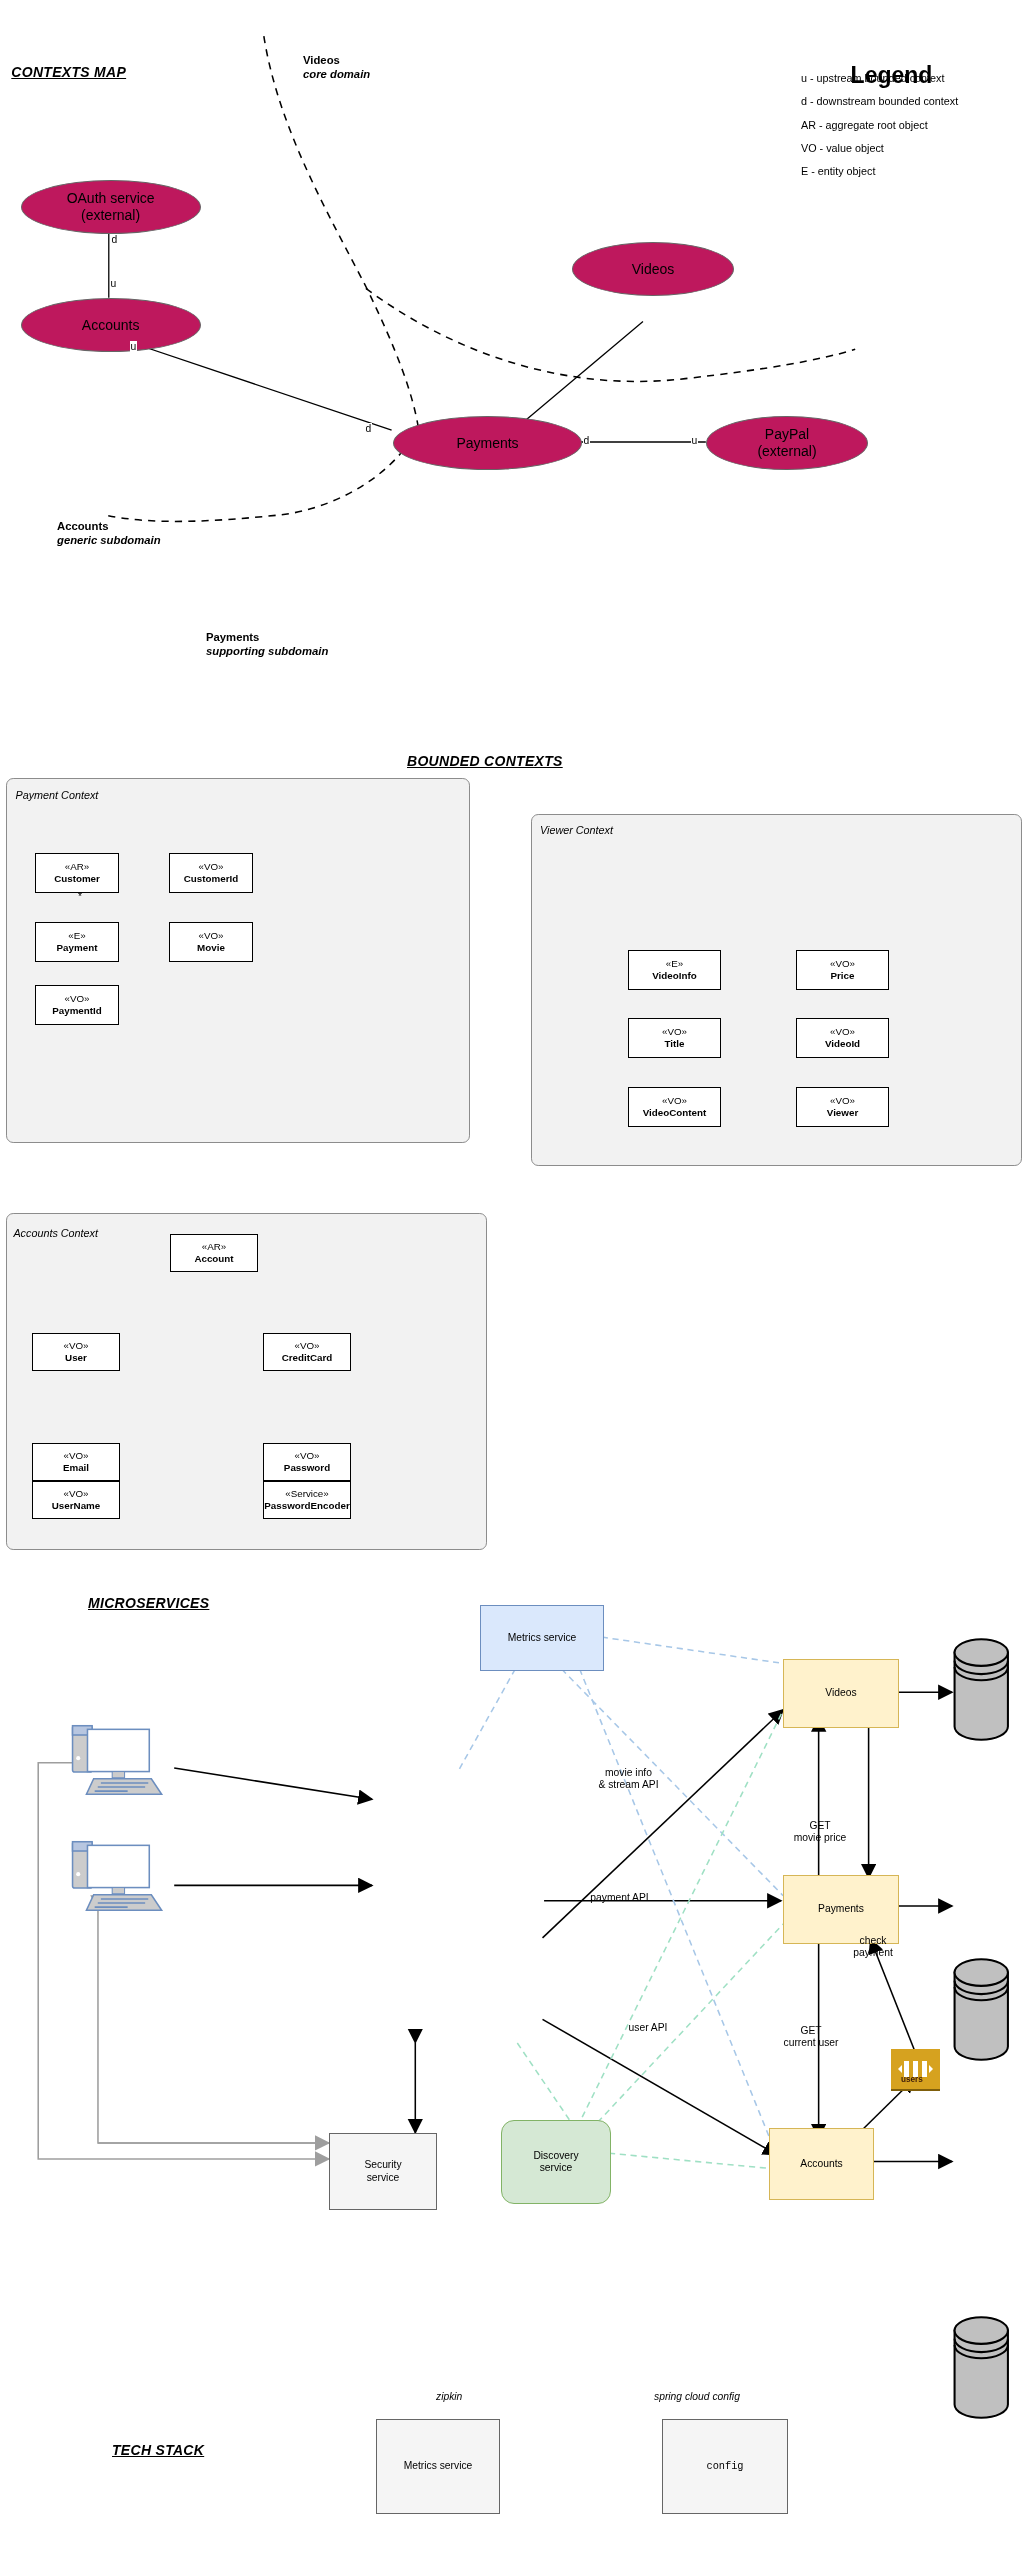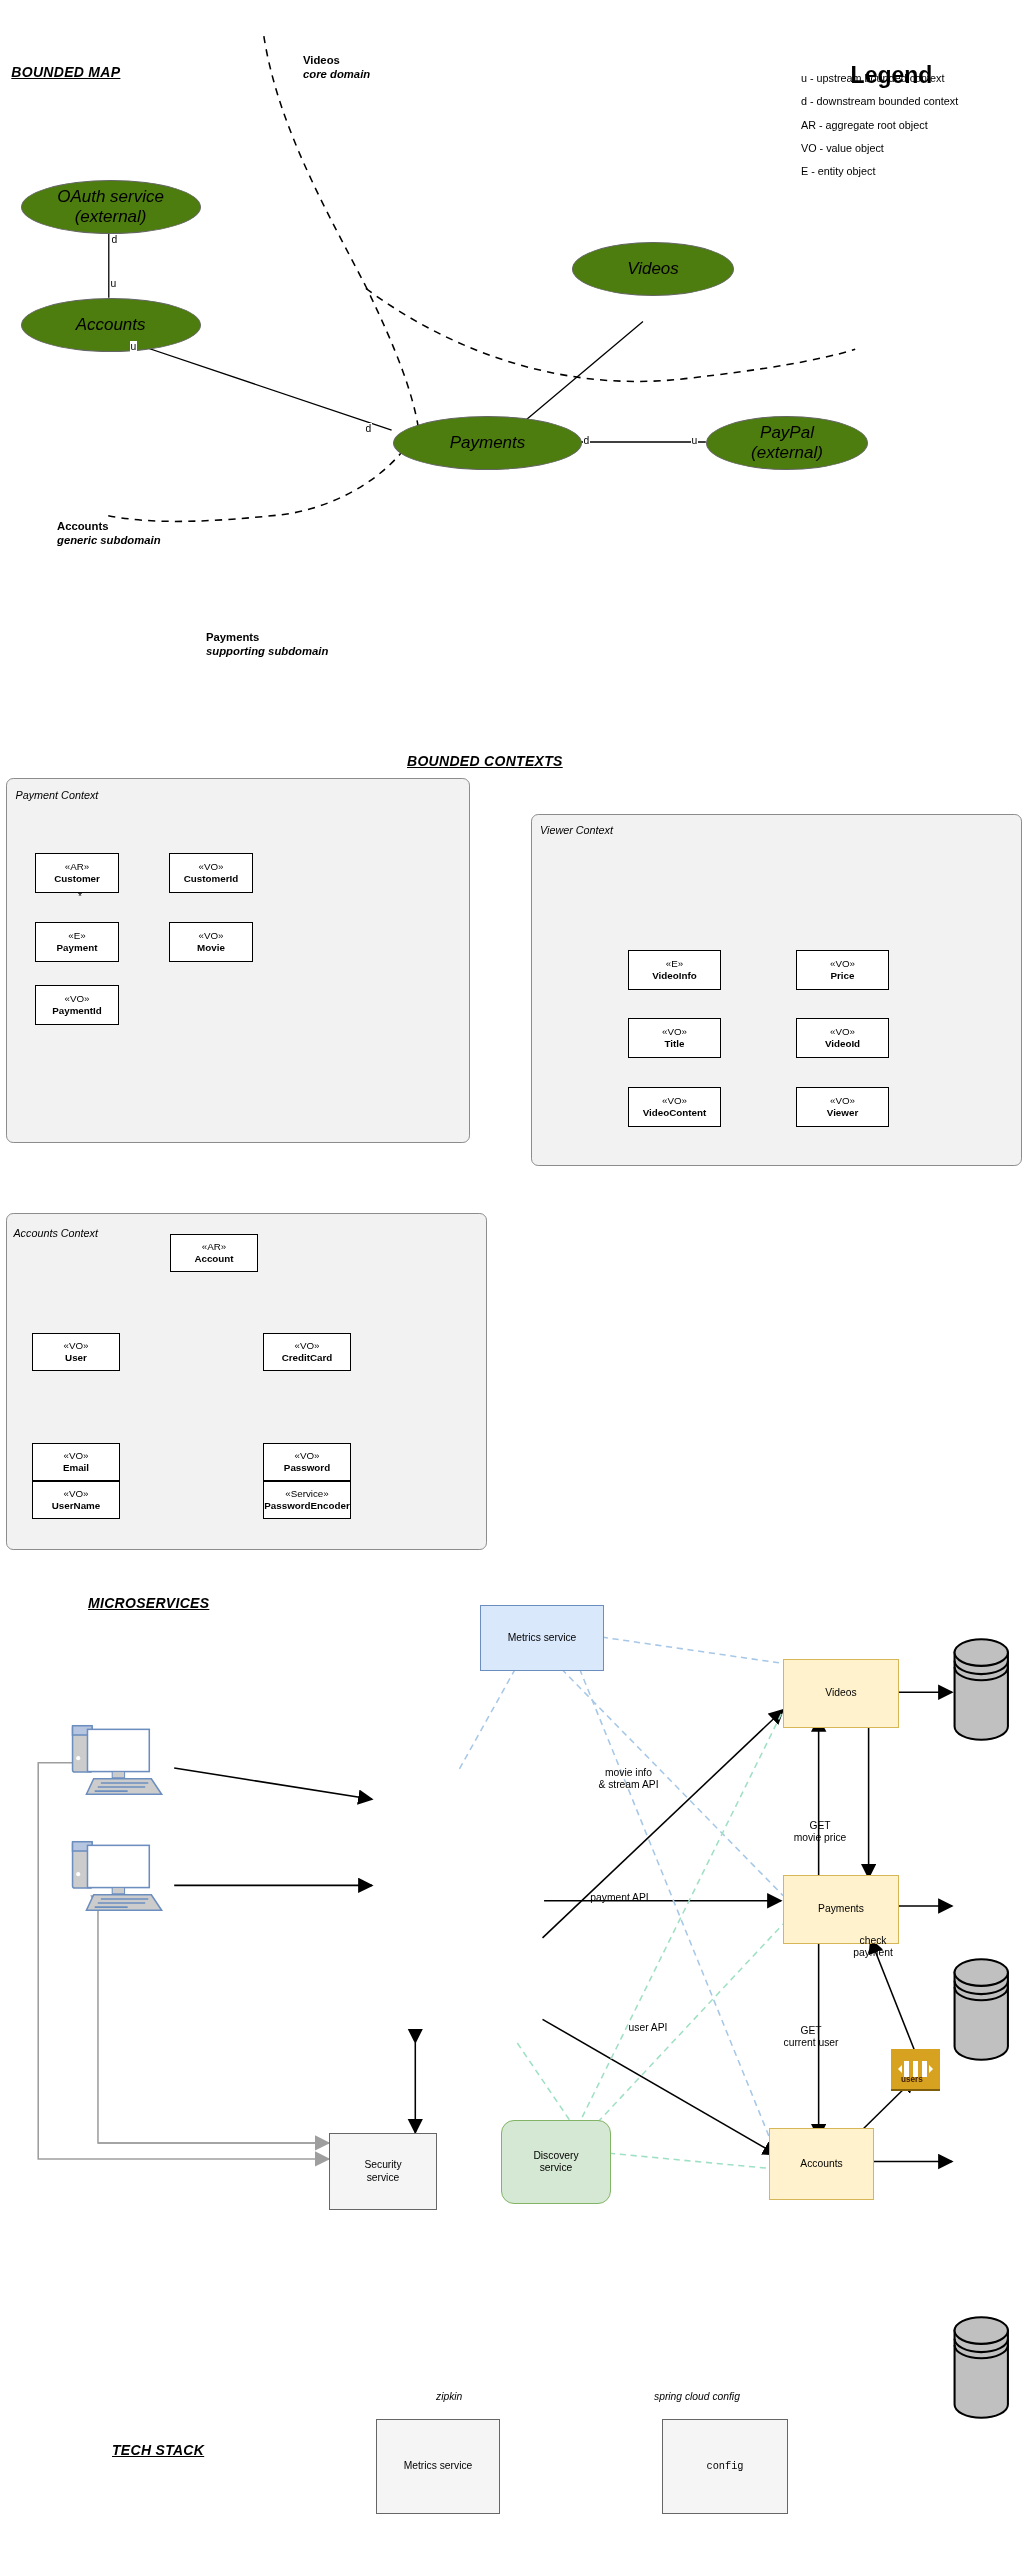--- a/index.html
+++ b/index.html
@@ -4,23 +4,23 @@
 <style>
   html,body{margin:0;padding:0;background:#fff;}
   body{font-family:"Liberation Sans", sans-serif;}
   #page{position:relative;width:1032px;height:2962px;background:#fff;overflow:hidden;}
   .svg-layer{position:absolute;left:0;top:0;width:1032px;height:2962px;pointer-events:none;}
   .abs{position:absolute;}
   .sect-title{font-weight:bold;font-style:italic;text-decoration:underline;font-size:14px;letter-spacing:0.3px;}
   .legend-title{font-weight:bold;font-size:23px;text-align:center;}
   .legend-item{font-size:10.8px;margin-left:23px;}
   .ellipse{
-    border:1px solid #666;background:#4d7c0f;border-radius:50%;
+    border:1px solid #666;background:#be185d;border-radius:50%;
     display:flex;align-items:center;justify-content:center;text-align:center;
-    font-size:17px;line-height:1.2;color:#000;font-style:italic;
+    font-size:14px;line-height:1.2;color:#000;
   }
   .edgelabel{font-size:10.3px;background:#fff;padding:0 0.5px;}
   .domlabel{font-size:11.3px;font-weight:bold;line-height:1.25;}
   .domlabel i{font-style:italic;}
   .ctx-box{
     border:1px solid #8c8c8c;background:#f2f2f2;border-radius:7.2px;
   }
   .ctx-title{font-size:10.8px;font-style:italic;color:#000;}
   .cls-box{
     border:1px solid #000;background:#fff;
@@ -172,21 +172,21 @@
 
   <div class="abs legend-title" style="left:773px;top:15.5px;width:237px;margin-top:46px;">Legend</div>
   <div class="abs" style="left:778px;top:72px;width:247px;">
     <div class="legend-item" style="margin-bottom:11.3px;">u - upstream bounded context</div>
     <div class="legend-item" style="margin-bottom:11.3px;">d - downstream bounded context</div>
     <div class="legend-item" style="margin-bottom:11.3px;">AR - aggregate root object</div>
     <div class="legend-item" style="margin-bottom:11.3px;">VO - value object</div>
     <div class="legend-item">E - entity object</div>
   </div>
 
-  <div class="abs sect-title" style="left:11.3px;top:64px;">BOUNDED MAP</div>
+  <div class="abs sect-title" style="left:11.3px;top:64px;">CONTEXTS MAP</div>
 
   <div class="abs domlabel" style="left:303px;top:53px;">
     <span>Videos</span><br>
     <i>core domain</i>
   </div>
   <div class="abs domlabel" style="left:57px;top:519px;">
     <span>Accounts</span><br>
     <i>generic subdomain</i>
   </div>
   <div class="abs domlabel" style="left:206px;top:630px;">

